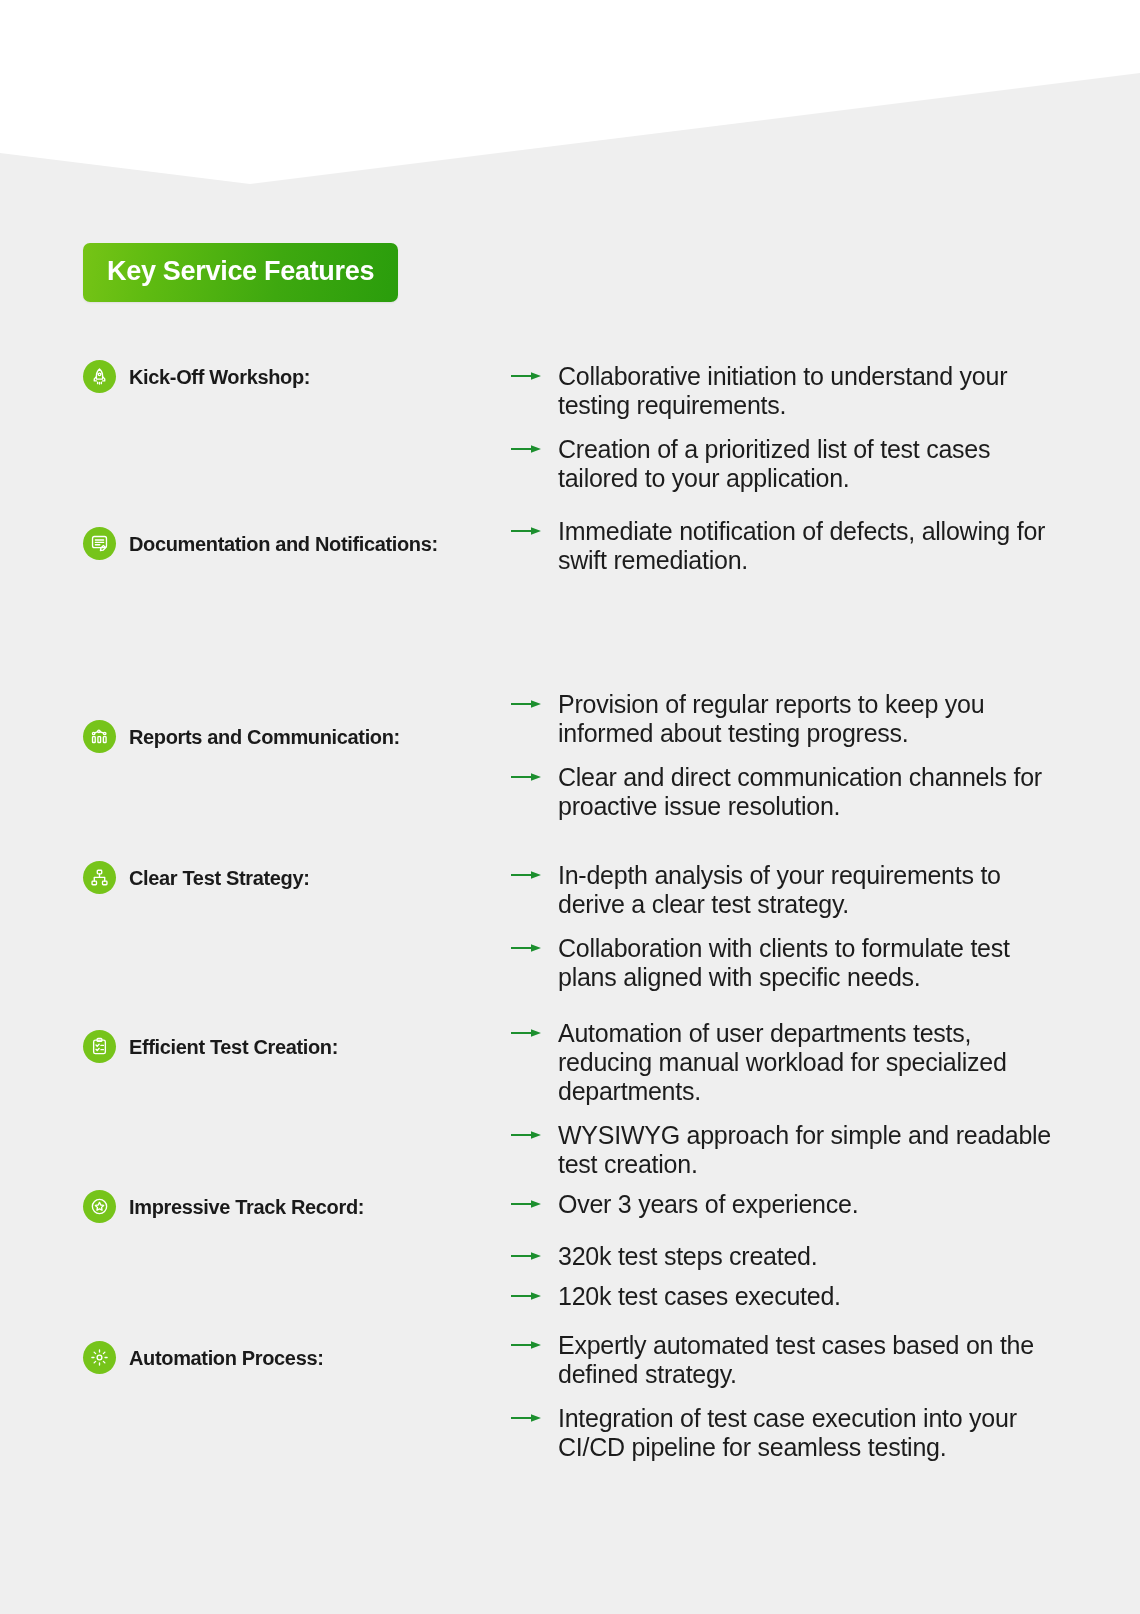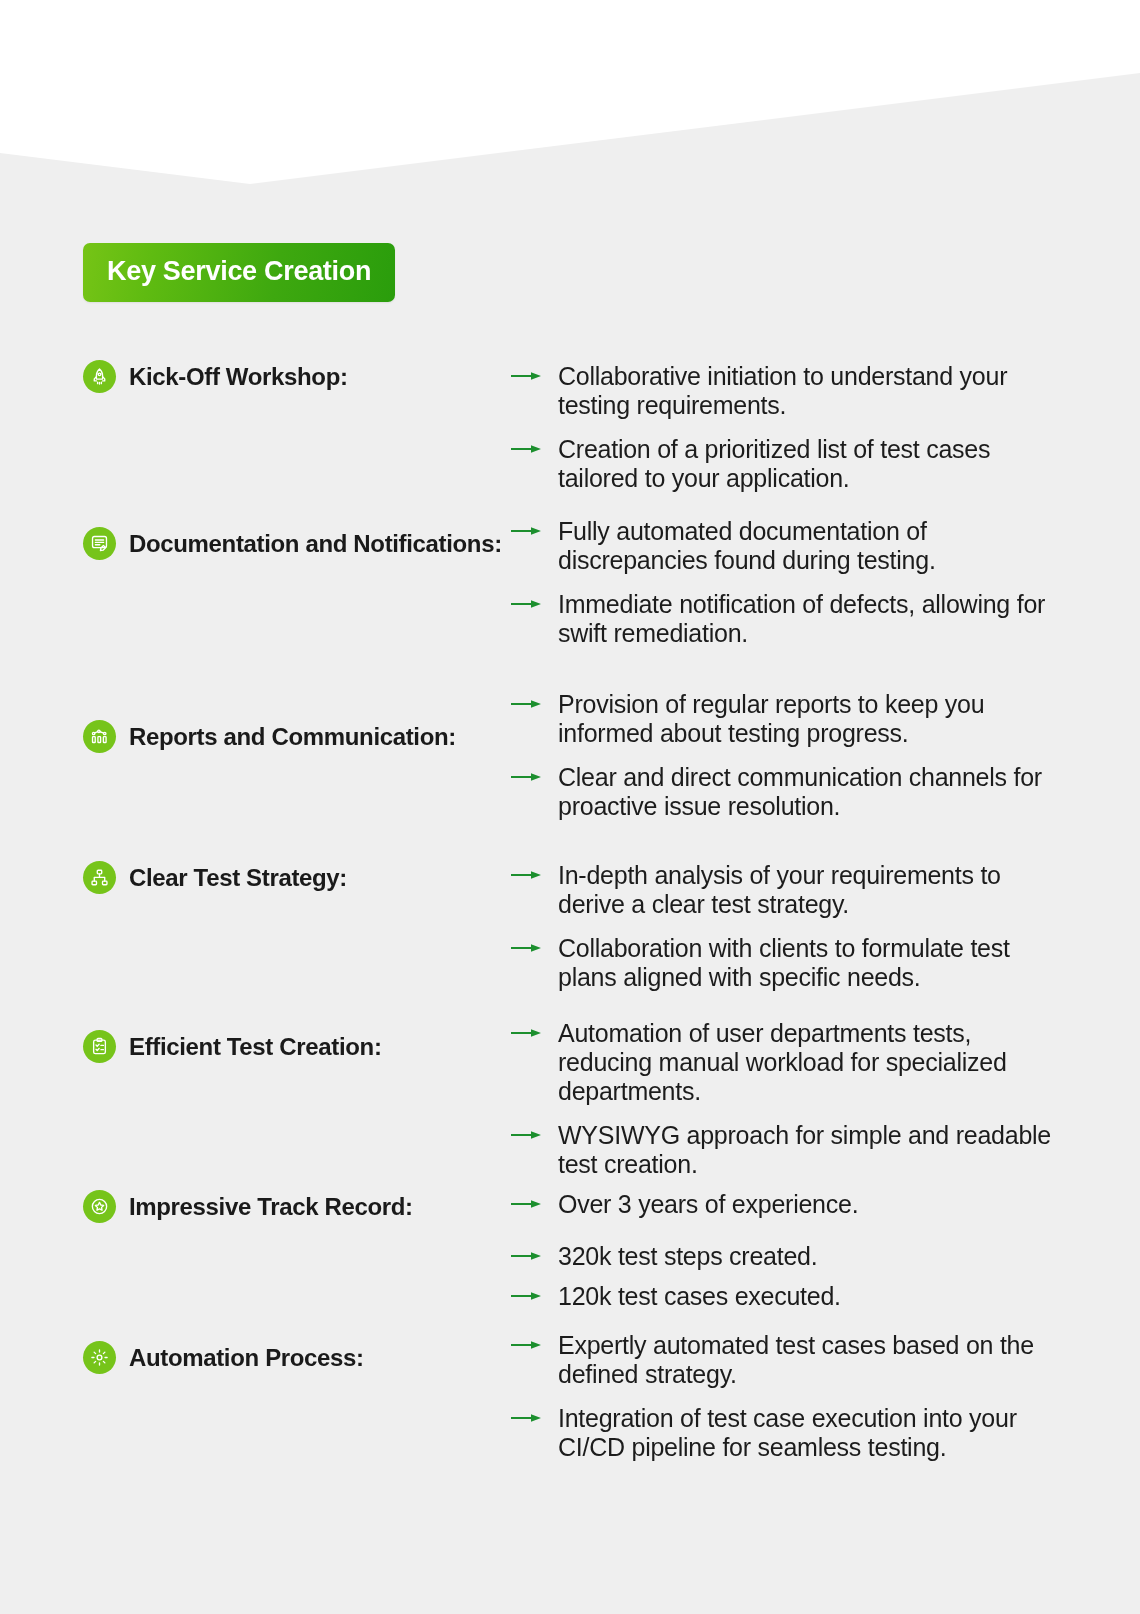--- a/index.html
+++ b/index.html
@@ -78,21 +78,21 @@
     background: #76c41a;
     display: flex;
     align-items: center;
     justify-content: center;
     flex: 0 0 33px;
   }
   .icon-circle svg {
     display: block;
   }
   .feature-title {
-    font-size: 24px;
+    font-size: 20px;
     font-weight: bold;
     color: #1a1a1a;
     letter-spacing: -0.35px;
     line-height: 1;
   }
 
   .bullets {
     position: absolute;
     left: 511px;
     width: 560px;
@@ -122,21 +122,21 @@
 <div id="page">
 
   <svg id="bg-shape" viewBox="0 0 1140 1614" preserveAspectRatio="none">
     <rect x="0" y="0" width="1140" height="1614" fill="#efefef"></rect>
     <polygon points="0,0 1140,0 1140,73 250,184 0,153" fill="#ffffff"></polygon>
   </svg>
 
   <div id="content">
 
     <div class="title-badge">
-      <span>Key Service Creation</span>
+      <span>Key Service Features</span>
     </div>
 
     <div class="feature-row" style="top:360px;">
       <div class="feature-head" style="top:0px;">
         <span class="icon-circle">
           <svg width="19" height="19" viewBox="0 0 24 24" fill="none" stroke="#ffffff" stroke-width="1.7" stroke-linecap="round" stroke-linejoin="round">
             <path d="M12 2.5c2.6 2.2 3.9 5.2 3.9 8.4v4.4h-7.8v-4.4c0-3.2 1.3-6.2 3.9-8.4z"></path>
             <circle cx="12" cy="9.3" r="1.6"></circle>
             <path d="M8.1 12.4 5.4 15v2.6h2.7"></path>
             <path d="M15.9 12.4 18.6 15v2.6h-2.7"></path>
@@ -170,28 +170,20 @@
         <span class="icon-circle">
           <svg width="19" height="19" viewBox="0 0 24 24" fill="none" stroke="#ffffff" stroke-width="1.7" stroke-linecap="round" stroke-linejoin="round">
             <rect x="3.2" y="3.2" width="17.6" height="14" rx="2.4"></rect>
             <path d="M6.8 7.6h10.4M6.8 10.6h10.4M6.8 13.6h5.6"></path>
             <path d="M13.8 17.6 17 14.4l2.8 2.8-3.2 3.2-3.4.6z"></path>
           </svg>
         </span>
         <span class="feature-title">Documentation and Notifications:</span>
       </div>
       <div class="bullets" style="top:-10px;">
-        <div class="bullet">
-          <span class="arrow-icon">
-            <svg width="31" height="16" viewBox="0 0 31 16">
-                <path d="M0 7h20V4.2l10 3.8-10 3.8V9H0z" fill="#1c8f2e"></path>
-              </svg>
-          </span>
-          <span class="bullet-text">Fully automated documentation of discrepancies found during testing.</span>
-        </div>
         <div class="bullet">
           <span class="arrow-icon">
             <svg width="31" height="16" viewBox="0 0 31 16">
                 <path d="M0 7h20V4.2l10 3.8-10 3.8V9H0z" fill="#1c8f2e"></path>
               </svg>
           </span>
           <span class="bullet-text">Immediate notification of defects, allowing for swift remediation.</span>
         </div>
       </div>
     </div>

